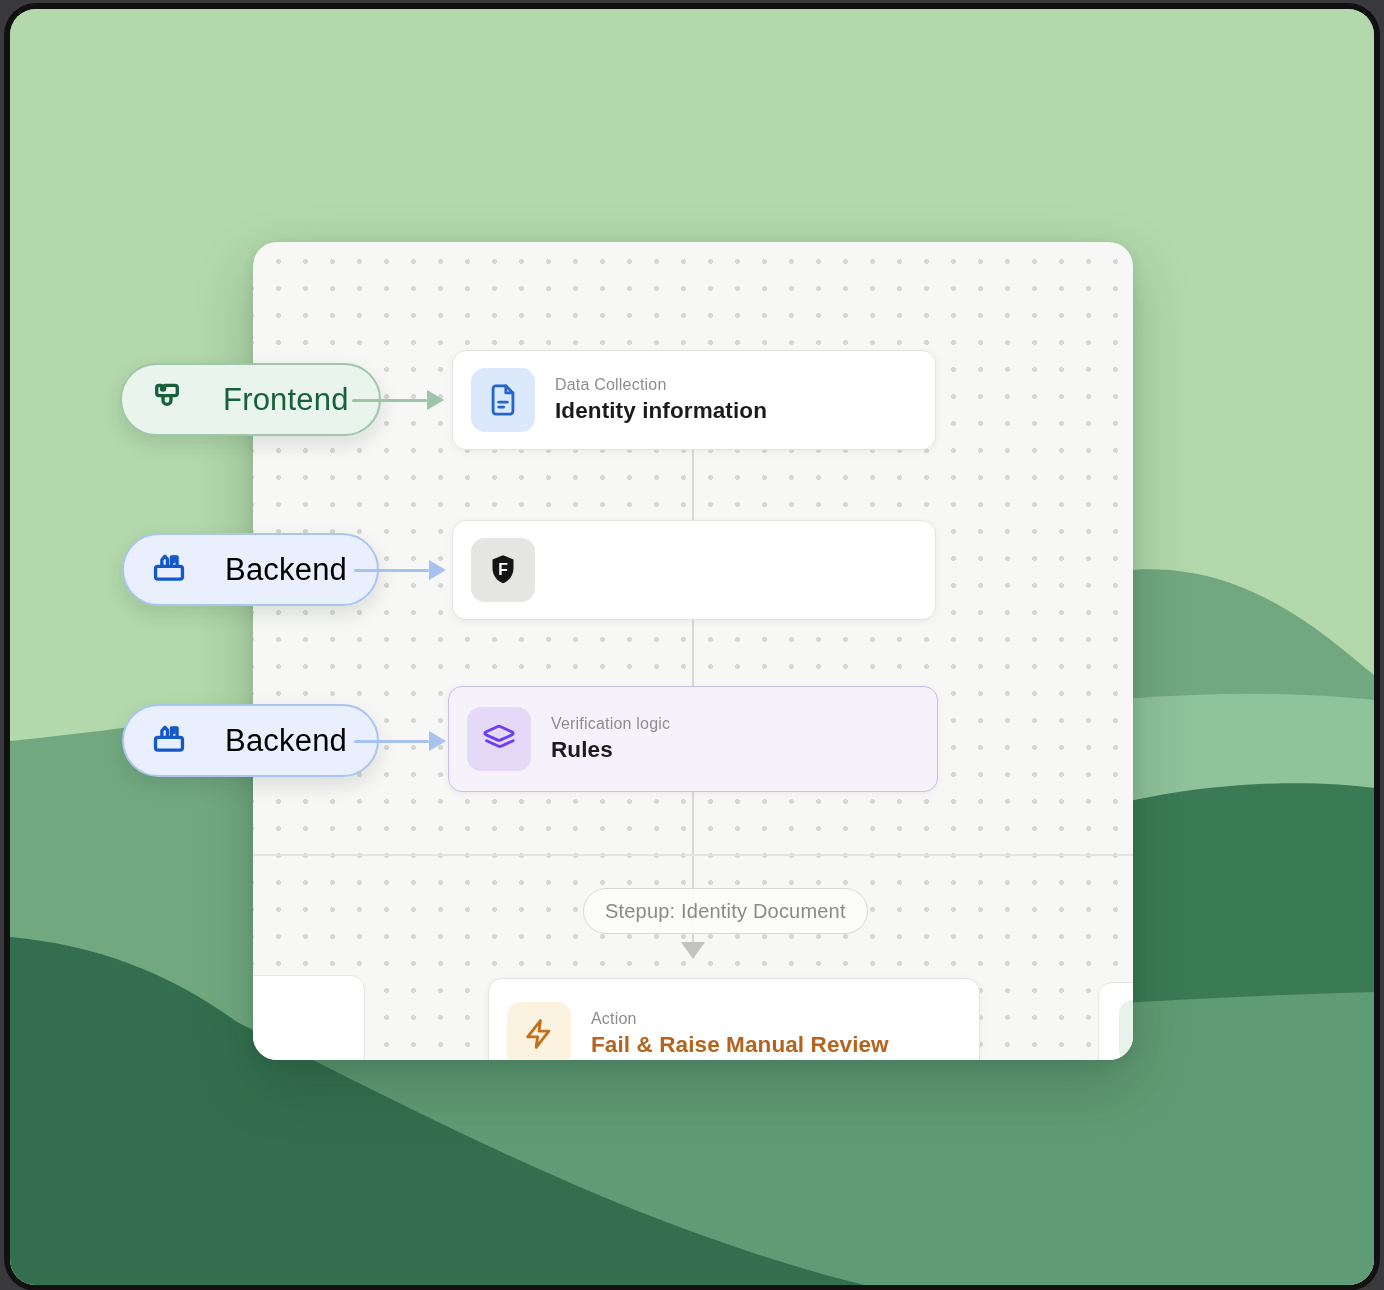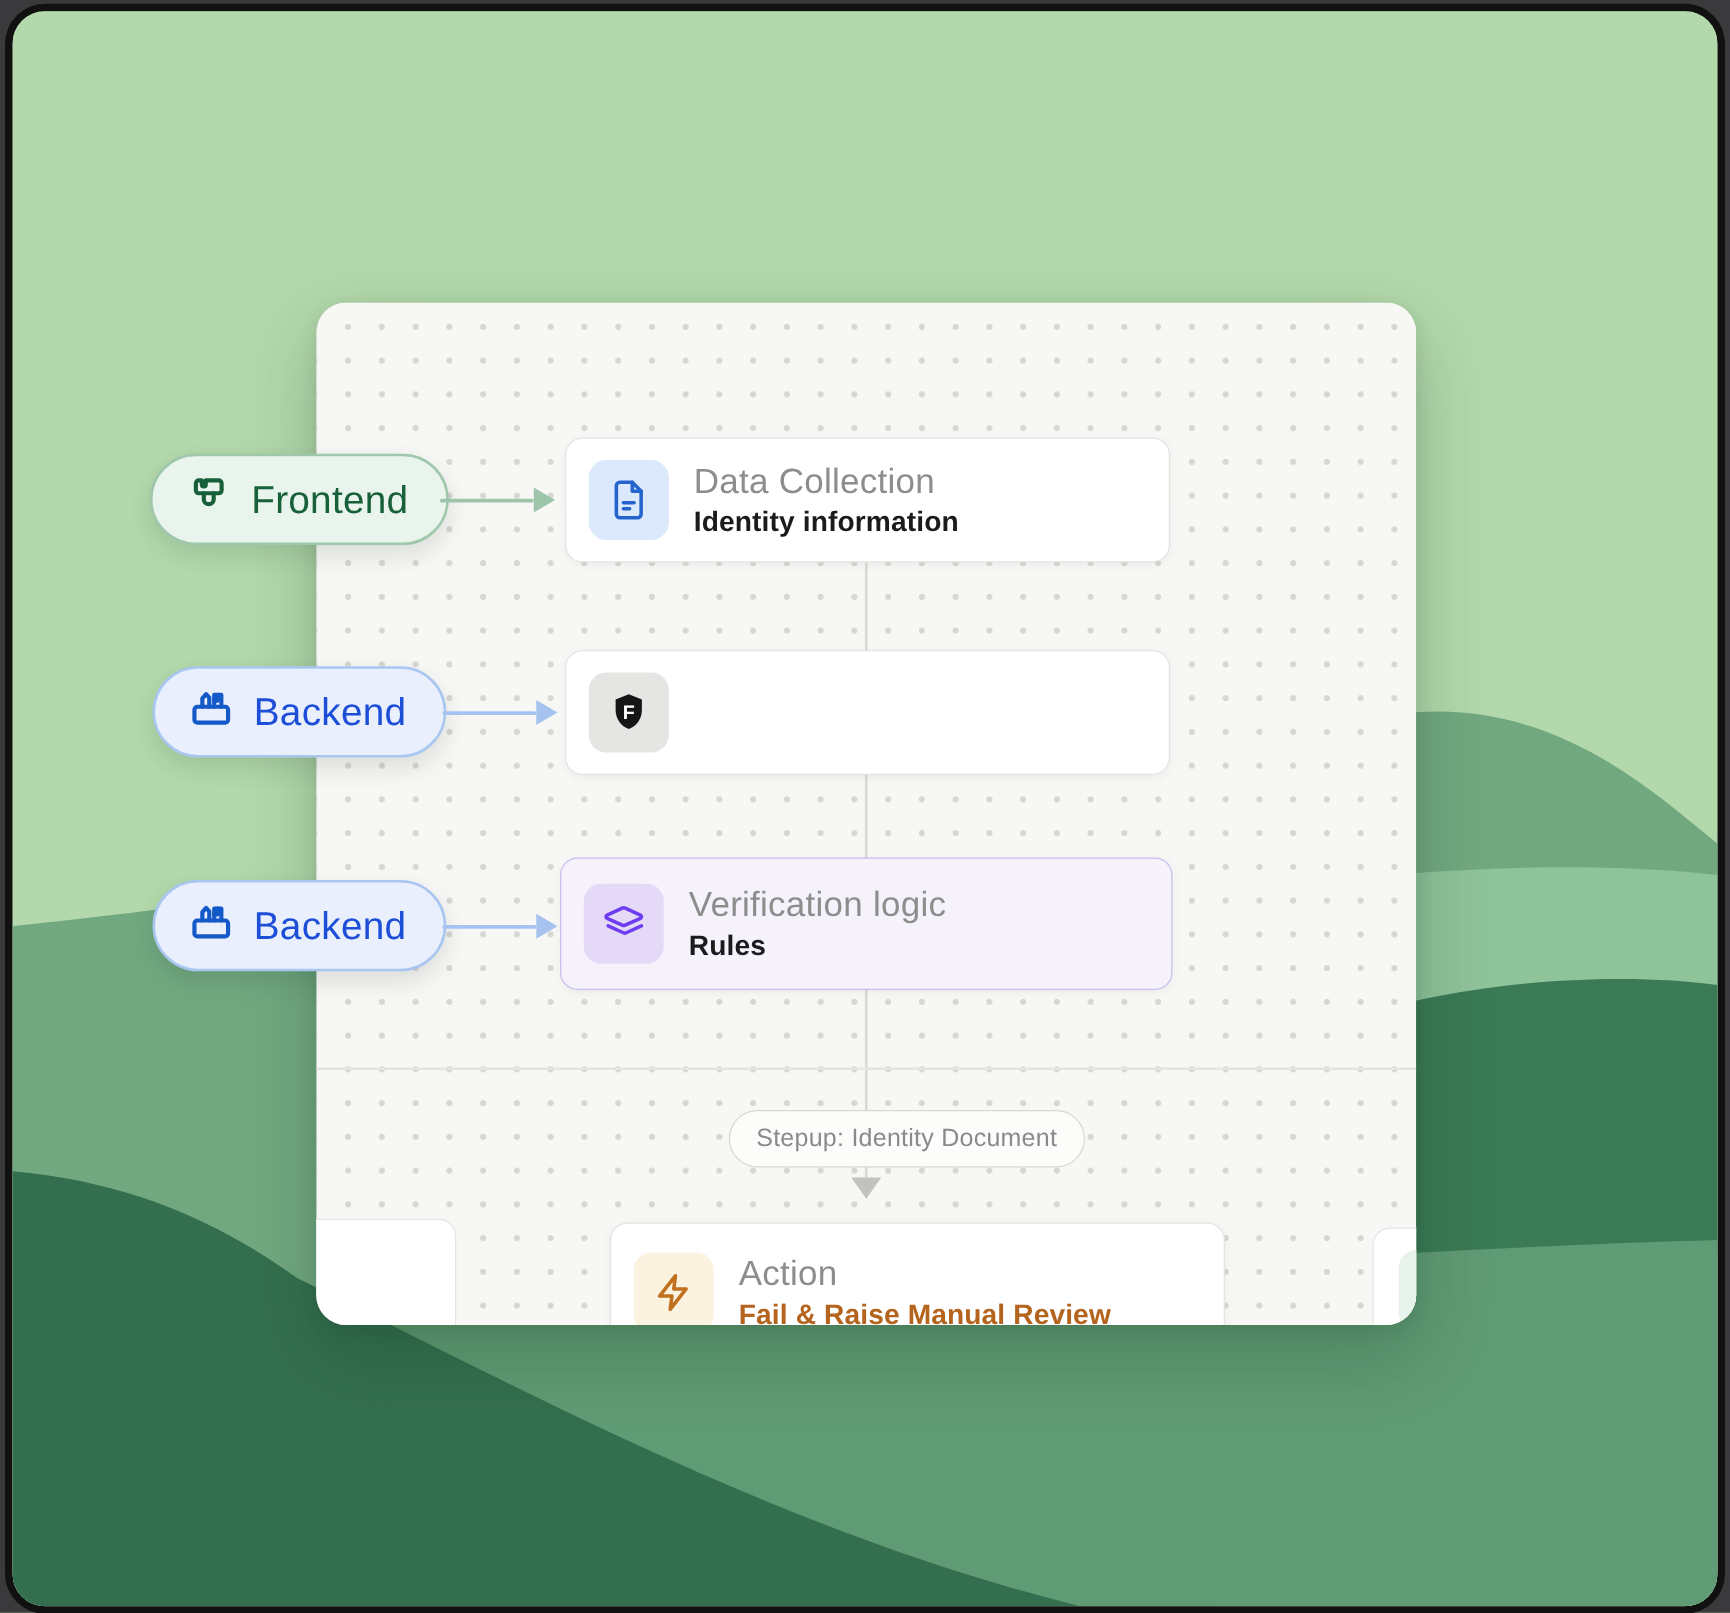--- a/index.html
+++ b/index.html
@@ -24,21 +24,21 @@
             border-left:12px solid transparent; border-right:12px solid transparent;
             border-top:17px solid #c2c2bf; }
   .separator { position:absolute; left:0; top:612px; width:100%; height:2px; background:#e4e4e1; }
 
   .node { position:absolute; display:flex; align-items:center; gap:20px; padding:0 18px;
           background:#ffffff; border:1.5px solid #e4e4e2; border-radius:14px;
           box-shadow:0 2px 8px rgba(0,0,0,.05); }
   .node .icon-sq { width:64px; height:64px; border-radius:14px; flex:0 0 auto;
           display:flex; align-items:center; justify-content:center; }
   .node .txt { display:flex; flex-direction:column; gap:4px; }
-  .node .cat { font-size:28px; color:#8d8d8d; letter-spacing:.2px; }
+  .node .cat { font-size:16px; color:#8d8d8d; letter-spacing:.2px; }
   .node .ttl { font-size:22.5px; font-weight:700; color:#1b1b1d; letter-spacing:.1px; }
 
   .node1 { left:199px; top:108px; width:484px; height:100px; }
   .node1 .icon-sq { background:#dce8fb; }
   .node2 { left:199px; top:278px; width:484px; height:100px; }
   .node2 .icon-sq { background:#e5e5e3; }
   .node3 { left:195px; top:444px; width:490px; height:106px; background:#f6f2fc; border-color:#c9bcee; }
   .node3 .icon-sq { background:#e4daf8; }
   .node4 { left:235px; top:736px; width:492px; height:112px; }
   .node4 .icon-sq { background:#fcf2e0; }
@@ -52,27 +52,27 @@
 
   .edge-pill { position:absolute; left:330px; top:646px; height:46px; padding:0 21px;
                display:flex; align-items:center; background:rgba(252,252,251,.95);
                border:1.5px solid #d8d8d5; border-radius:23px;
                font-size:20px; color:#8a8a8a; letter-spacing:.2px; white-space:nowrap; }
 
   
   .pill { position:absolute; height:73px; display:flex; align-items:center; gap:15px;
           padding:0 30px 0 26px; border-radius:37px;
           box-shadow:0 8px 20px rgba(20,45,28,.12); }
-  .pill .label { font-size:31px; font-weight:500; letter-spacing:.2px; }
+  .pill .label { font-size:31px; font-weight:500; letter-spacing:.2px;margin-left:22px; }
   .pill-green { left:120px; top:363px; background:#e9f4ec; border:2px solid #9ec7ab; }
   .pill-green .label { color:#17603a; }
   .pill-blue1 { left:122px; top:533px; }
   .pill-blue2 { left:122px; top:704px; }
   .pill-blue  { background:#e9effc; border:2px solid #a9c6f0; }
-  .pill-blue .label { color:#1d4ed8; }
+  .pill-blue .label { color:#000000; }
 
   .h-arrow { position:absolute; width:92px; height:22px; display:flex; align-items:center; }
   .h-arrow .shaft { flex:1; height:3px; border-radius:2px; }
   .h-arrow .head { width:0; height:0; border-top:10px solid transparent;
                    border-bottom:10px solid transparent; }
   .arrow-green .shaft { background:#9dc5aa; } .arrow-green .head { border-left:17px solid #9dc5aa; }
   .arrow-blue  .shaft { background:#a6c3ef; } .arrow-blue  .head { border-left:17px solid #a6c3ef; }
   .arrow1 { left:352px; top:389px; }
   .arrow2 { left:354px; top:559px; }
   .arrow3 { left:354px; top:730px; }

